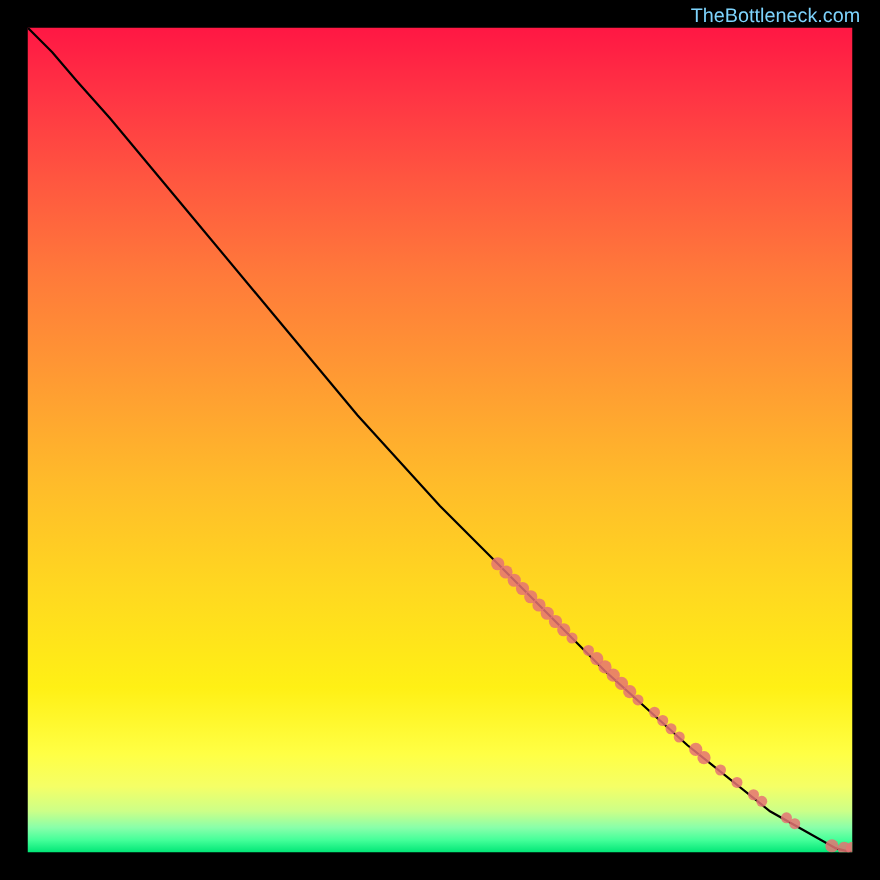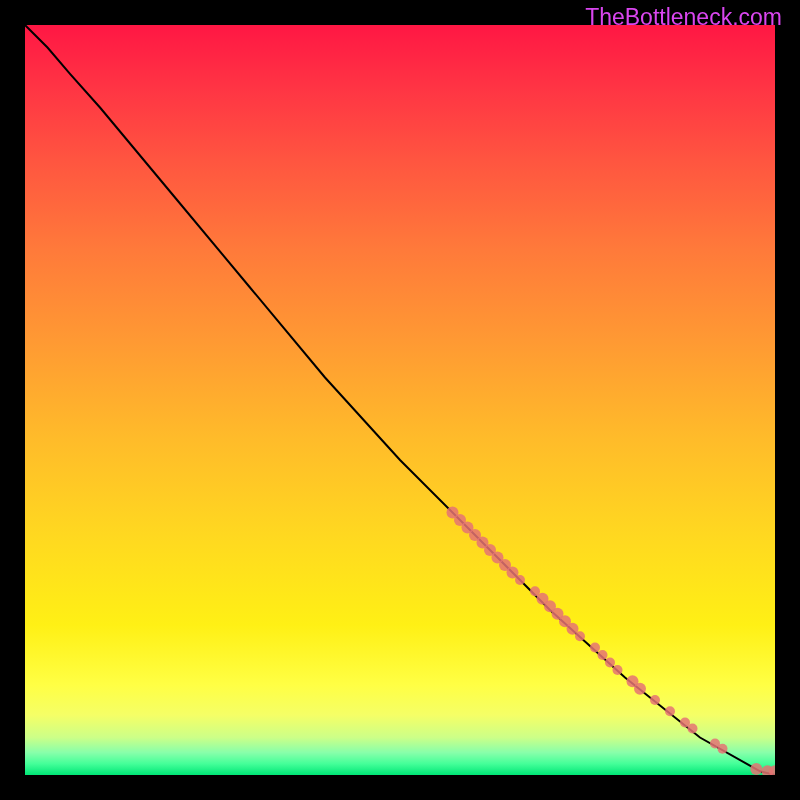--- a/index.html
+++ b/index.html
@@ -11,22 +11,22 @@
       width: 800px;
       height: 800px;
       background: #000;
       position: relative;
       font-family: Arial, sans-serif;
     }
     .watermark {
       position: absolute;
       top: 4px;
       right: 18px;
-      color: #d946ef;
-      font-size: 23px;
+      color: #7dd3fc;
+      font-size: 18px;
       font-weight: normal;
       z-index: 10;
     }
     .plot-area {
       position: absolute;
       top: 25px;
       left: 25px;
       width: 750px;
       height: 750px;
       overflow: hidden;

